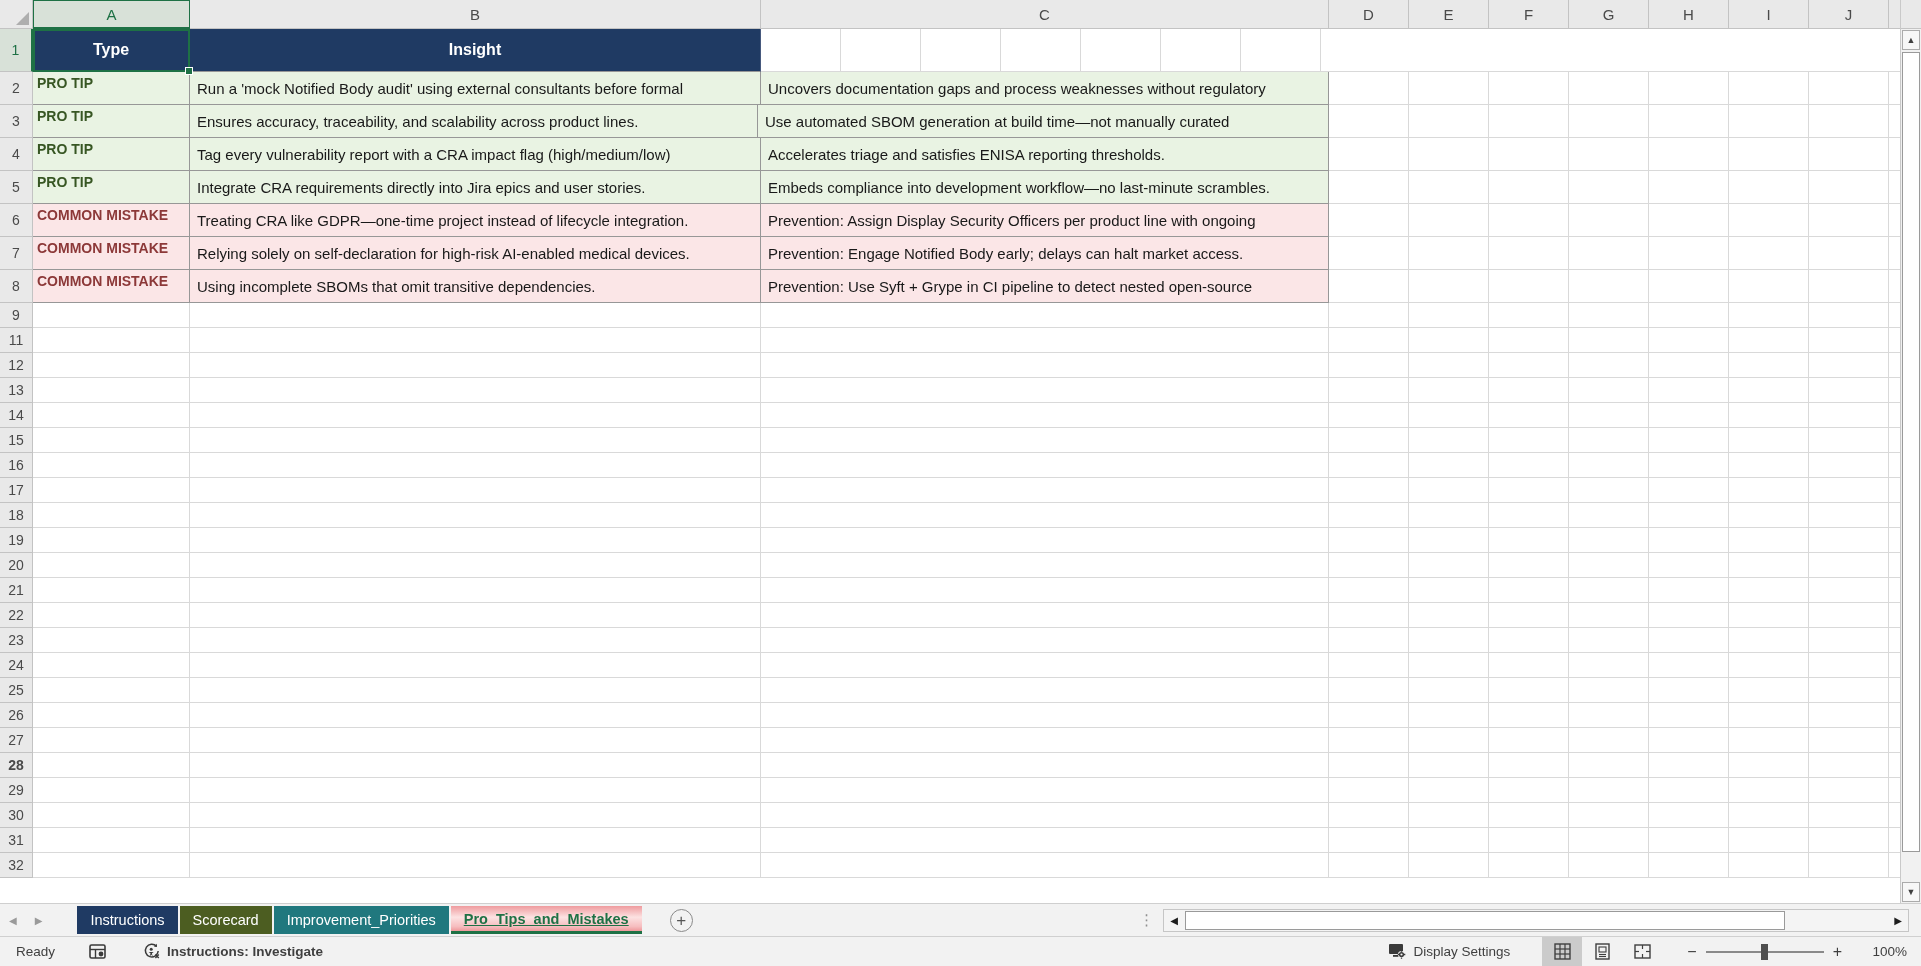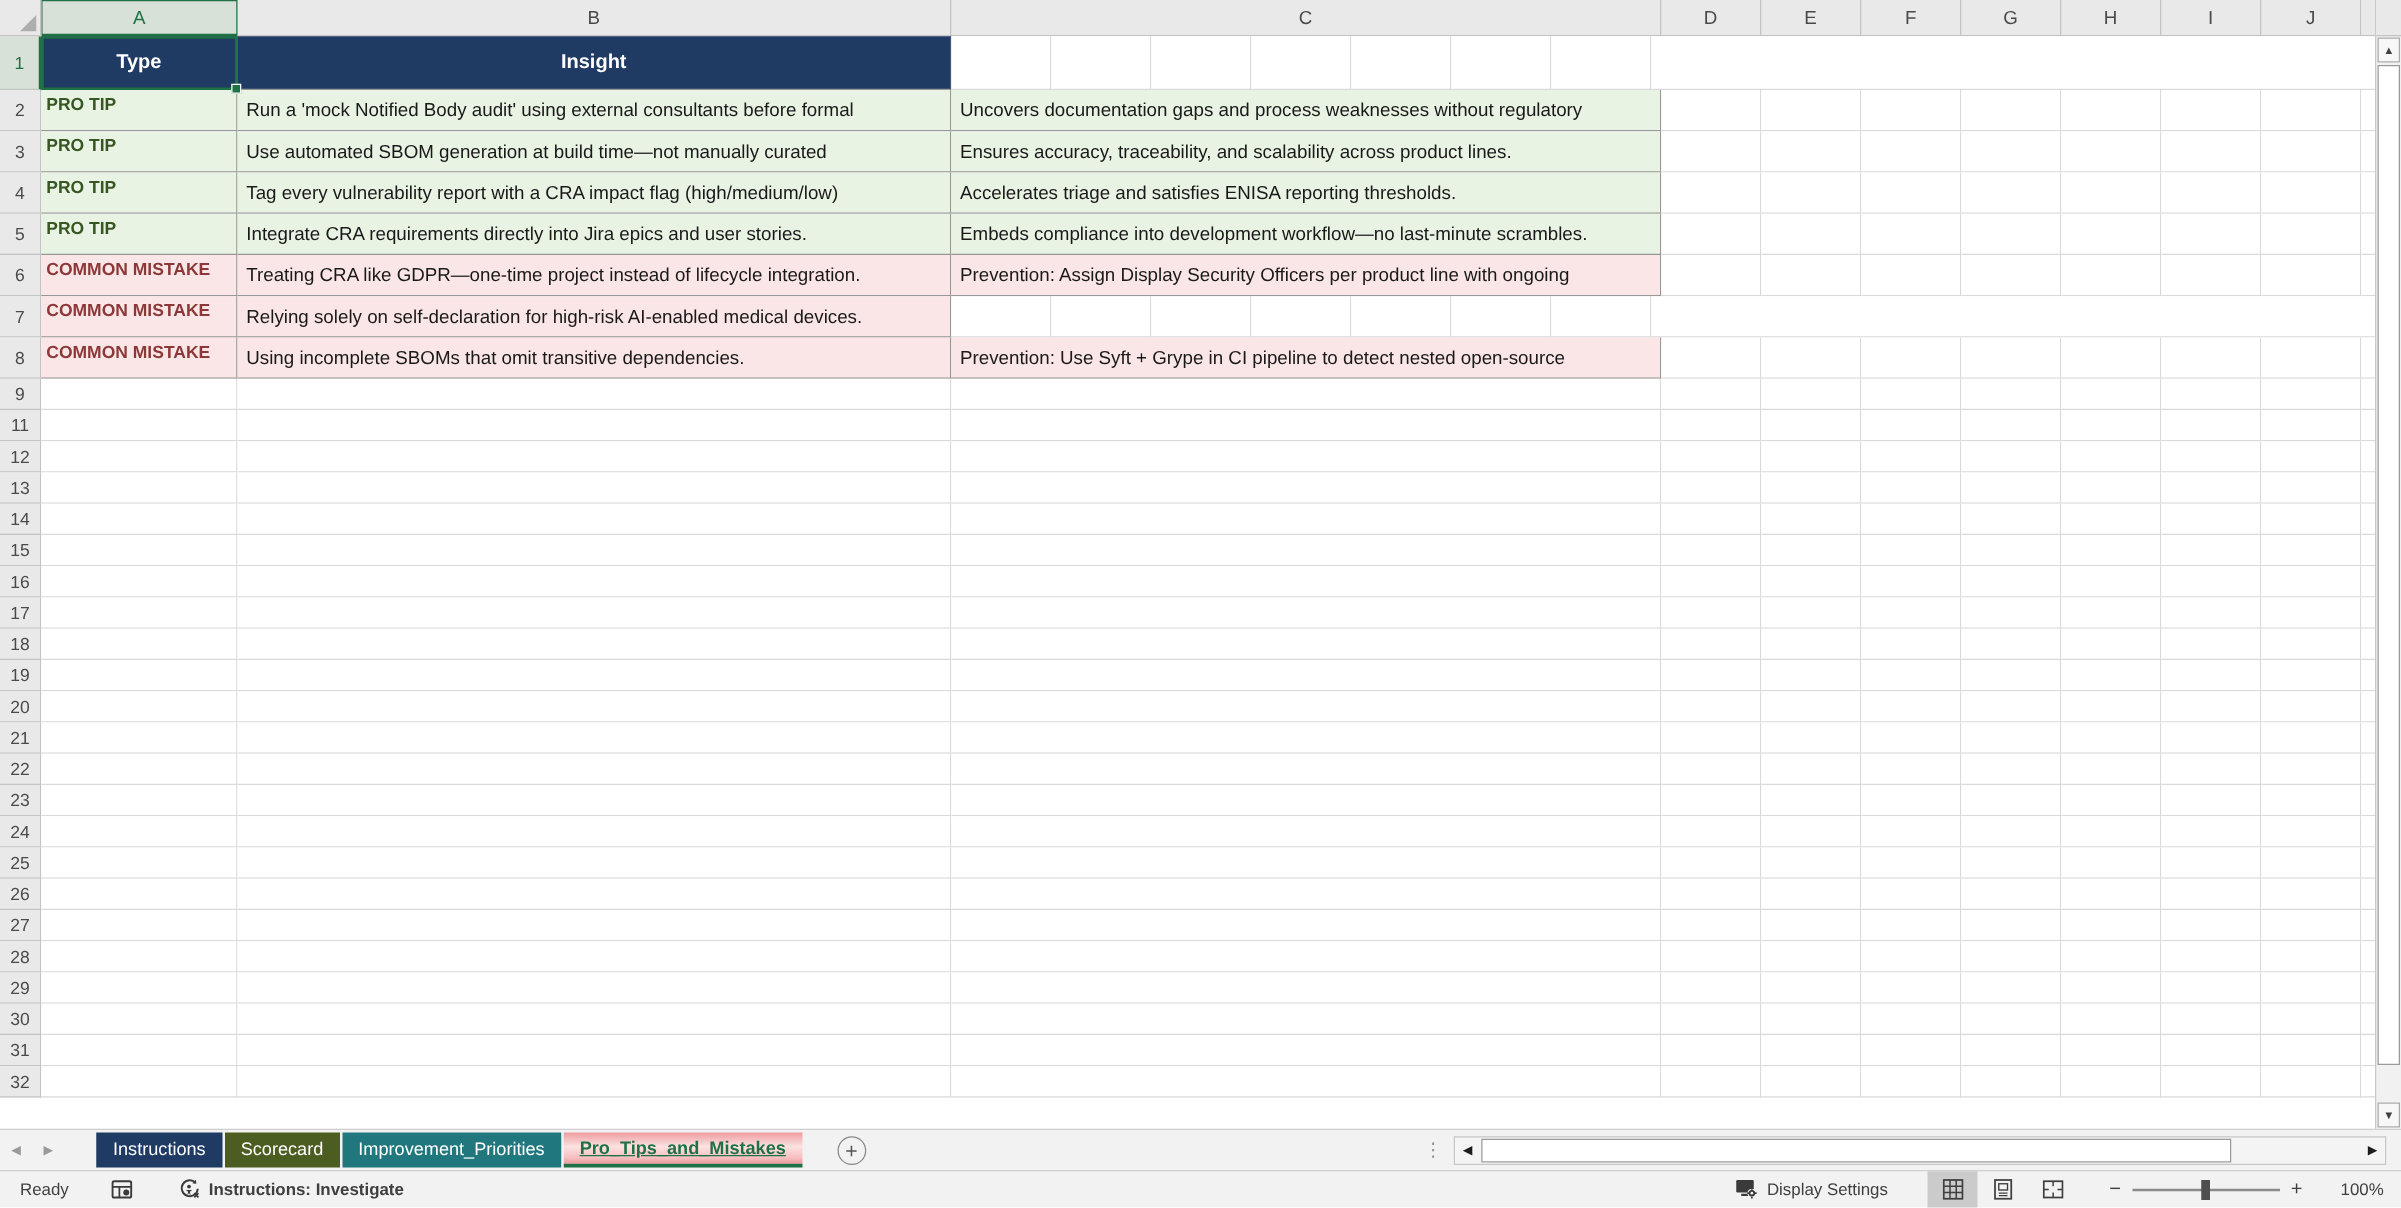--- a/index.html
+++ b/index.html
@@ -131,22 +131,22 @@
             <div class="cell " style="width: 80px;"></div>
             <div class="cell " style="width: 80px;"></div>
             <div class="cell " style="width: 80px;"></div>
             <div class="cell " style="width: 80px;"></div>
             <div class="cell " style="width: 80px;"></div>
             <div class="sliver"></div>
           </div>
           <div class="row" style="height: 33px;">
             <div class="rowhdr">3</div>
             <div class="cell tbl typecell" style="width: 157px; background: rgb(233, 243, 227); color: rgb(55, 86, 35);">PRO TIP</div>
+            <div class="cell tbl textcell" style="width: 568px; background: rgb(233, 243, 227);">Ensures accuracy, traceability, and scalability across product lines.</div>
             <div class="cell tbl textcell" style="width: 571px; background: rgb(233, 243, 227);">Use automated SBOM generation at build time—not manually curated</div>
-            <div class="cell tbl textcell" style="width: 568px; background: rgb(233, 243, 227);">Ensures accuracy, traceability, and scalability across product lines.</div>
             <div class="cell " style="width: 80px;"></div>
             <div class="cell " style="width: 80px;"></div>
             <div class="cell " style="width: 80px;"></div>
             <div class="cell " style="width: 80px;"></div>
             <div class="cell " style="width: 80px;"></div>
             <div class="cell " style="width: 80px;"></div>
             <div class="cell " style="width: 80px;"></div>
             <div class="sliver"></div>
           </div>
           <div class="row" style="height: 33px;">
@@ -188,20 +188,21 @@
             <div class="cell " style="width: 80px;"></div>
             <div class="cell " style="width: 80px;"></div>
             <div class="cell " style="width: 80px;"></div>
             <div class="cell " style="width: 80px;"></div>
             <div class="sliver"></div>
           </div>
           <div class="row" style="height: 33px;">
             <div class="rowhdr">7</div>
             <div class="cell tbl typecell" style="width: 157px; background: rgb(251, 230, 231); color: rgb(140, 56, 56);">COMMON MISTAKE</div>
             <div class="cell tbl textcell" style="width: 571px; background: rgb(251, 230, 231);">Relying solely on self-declaration for high-risk AI-enabled medical devices.</div>
+            <div class="cell tbl textcell" style="width: 568px; background: rgb(251, 230, 231);">Prevention: Engage Notified Body early; delays can halt market access.</div>
             <div class="cell " style="width: 80px;"></div>
             <div class="cell " style="width: 80px;"></div>
             <div class="cell " style="width: 80px;"></div>
             <div class="cell " style="width: 80px;"></div>
             <div class="cell " style="width: 80px;"></div>
             <div class="cell " style="width: 80px;"></div>
             <div class="cell " style="width: 80px;"></div>
             <div class="sliver"></div>
           </div>
           <div class="row" style="height: 33px;">
@@ -463,21 +464,21 @@
             <div class="cell " style="width: 568px;"></div>
             <div class="cell " style="width: 80px;"></div>
             <div class="cell " style="width: 80px;"></div>
             <div class="cell " style="width: 80px;"></div>
             <div class="cell " style="width: 80px;"></div>
             <div class="cell " style="width: 80px;"></div>
             <div class="cell " style="width: 80px;"></div>
             <div class="cell " style="width: 80px;"></div>
             <div class="sliver"></div>
           </div>
-          <div class="row" style="height: 25px;">
+          <div class="row" style="height: 25px; font-weight: bold;">
             <div class="rowhdr">28</div>
             <div class="cell " style="width: 157px;"></div>
             <div class="cell " style="width: 571px;"></div>
             <div class="cell " style="width: 568px;"></div>
             <div class="cell " style="width: 80px;"></div>
             <div class="cell " style="width: 80px;"></div>
             <div class="cell " style="width: 80px;"></div>
             <div class="cell " style="width: 80px;"></div>
             <div class="cell " style="width: 80px;"></div>
             <div class="cell " style="width: 80px;"></div>

